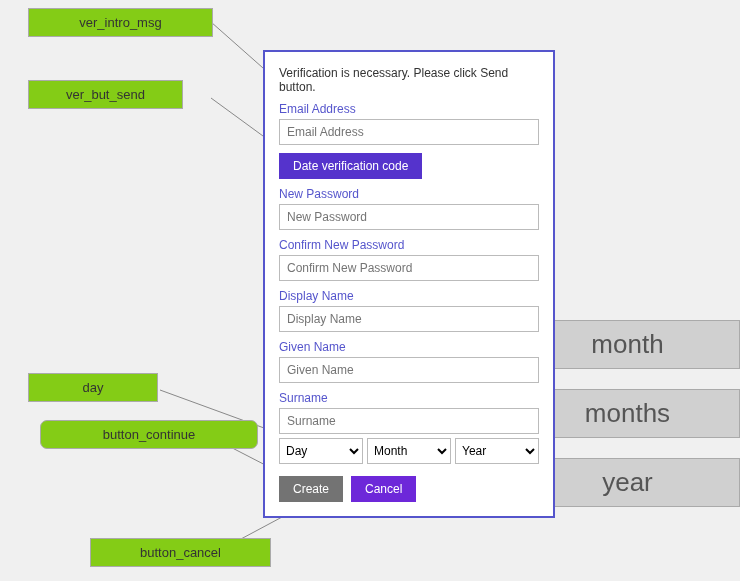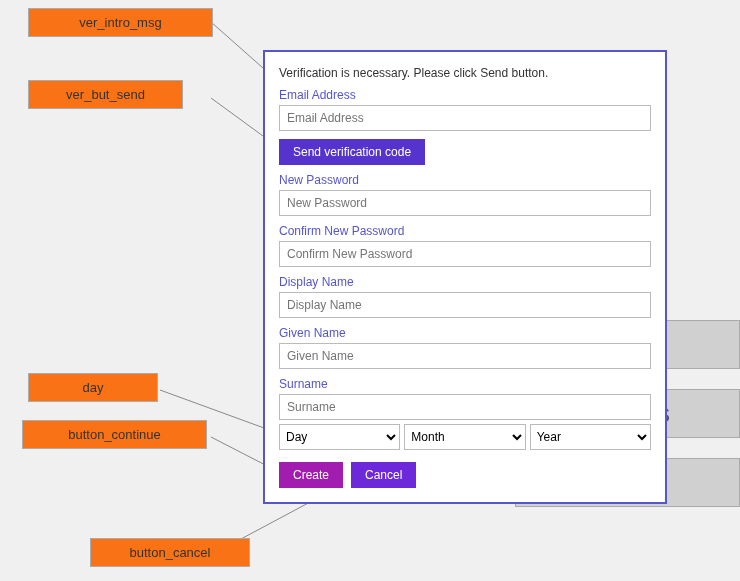--- a/index.html
+++ b/index.html
@@ -9,21 +9,21 @@
       font-size: 13px;
       width: 740px;
       height: 581px;
       position: relative;
       overflow: hidden;
     }
 
     
     .label-box {
       position: absolute;
-      background: #f97316;
+      background: #84cc16;
       border: 1px solid #aaa;
       padding: 6px 12px;
       font-size: 13px;
       color: #333;
       white-space: nowrap;
     }
 
     
     .connector-svg {
       position: absolute;
@@ -31,21 +31,21 @@
       width: 740px;
       height: 581px;
       pointer-events: none;
     }
 
     
     .form-panel {
       position: absolute;
       top: 50px;
       left: 263px;
-      width: 404px;
+      width: 292px;
       background: #fff;
       border: 2px solid #5555cc;
       padding: 14px;
     }
 
     .form-panel .intro-text {
       font-size: 12px;
       color: #333;
       margin-bottom: 8px;
     }
@@ -93,21 +93,21 @@
       cursor: pointer;
     }
 
     .action-row {
       display: flex;
       gap: 8px;
       margin-top: 12px;
     }
 
     .create-btn {
-      background: #a21caf;
+      background: #737373;
       color: #fff;
       border: none;
       padding: 6px 14px;
       font-size: 12px;
       cursor: pointer;
     }
 
     .cancel-btn {
       background: #6d28d9;
       color: #fff;
@@ -154,25 +154,25 @@
 </div>
 
 <div class="label-box" style="top: 80px; left: 28px; width: 155px; text-align:center;">
   <span>ver_but_send</span>
 </div>
 
 <div class="label-box" style="top: 373px; left: 28px; width: 130px; text-align:center;">
   <span>day</span>
 </div>
 
-<div class="label-box" style="top: 420px; left: 22px; width: 185px; text-align:center;">
+<div class="label-box" style="top: 420px; left: 40px; width: 218px; text-align:center;border-radius:7px;">
   <span>button_continue</span>
 </div>
 
-<div class="label-box" style="top: 538px; left: 90px; width: 160px; text-align:center;">
+<div class="label-box" style="top: 538px; left: 90px; width: 181px; text-align:center;">
   <span>button_cancel</span>
 </div>
 
 <div class="large-label" style="top: 320px; left: 515px; width: 225px; text-align:center;">
   <span>month</span>
 </div>
 
 <div class="large-label" style="top: 389px; left: 515px; width: 225px; text-align:center;">
   <span>months</span>
 </div>
@@ -181,21 +181,21 @@
   <span>year</span>
 </div>
 
 <div class="form-panel">
 
   <div class="intro-text">Verification is necessary. Please click Send button.</div>
 
   <div class="field-label">Email Address</div>
   <input type="email" placeholder="Email Address" style="">
 
-  <button class="send-btn">Send verification code</button>
+  <button class="send-btn">Date verification code</button>
 
   <div class="field-label">New Password</div>
   <input type="password" placeholder="New Password" style="">
 
   <div class="field-label">Confirm New Password</div>
   <input type="password" placeholder="Confirm New Password" style="">
 
   <div class="field-label">Display Name</div>
   <input type="text" placeholder="Display Name" style="">
 

